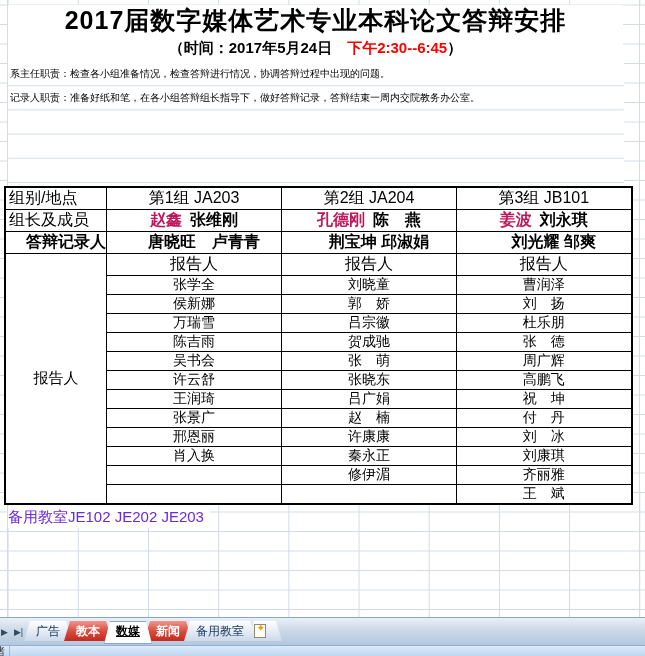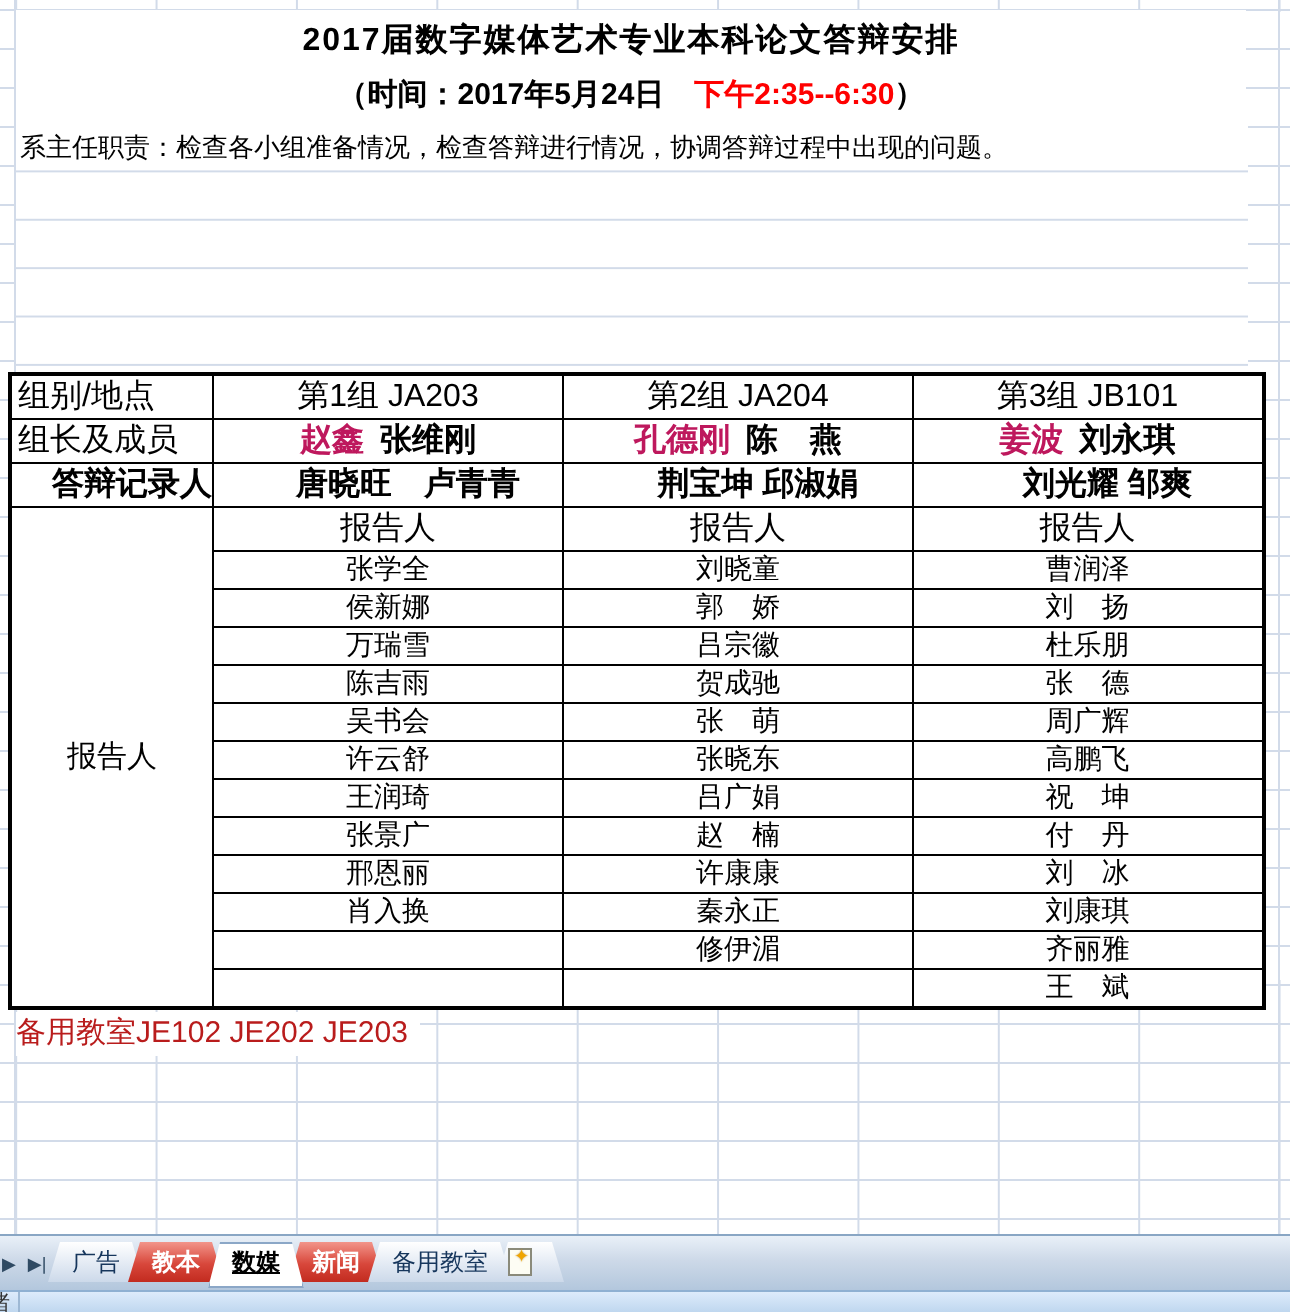--- a/index.html
+++ b/index.html
@@ -21,31 +21,31 @@
     background-size:70.2px 100%;background-position:7.6px 0;
   }
   .vgrid-top{top:0;height:6px;}
   .vgrid-bottom{top:490px;height:127px;}
   .vline{position:absolute;top:0;width:1px;height:617px;background:#d2dbe9;z-index:0;}
   .vline-left{left:7px;}
   .vline-right{left:639px;}
 
   
   .title-block{position:absolute;left:8px;top:5px;width:615px;height:57px;background:#fff;z-index:1;text-align:center;}
-  .main-title{font-size:16px;font-weight:bold;color:#000;line-height:31px;letter-spacing:1px;}
+  .main-title{font-size:25px;font-weight:bold;color:#000;line-height:31px;letter-spacing:1px;}
   .sub-title{font-size:15px;font-weight:bold;color:#000;line-height:23px;}
   .red{color:#ff0000;}
 
   
   .notes-block{
     position:absolute;left:8px;top:62px;width:616px;height:121px;z-index:1;
     background-color:#fff;
     background-image:linear-gradient(to bottom,transparent 0 23.2px,#d2dbe9 23.2px 24.2px);
     background-size:100% 24.2px;
-    font-size:13px;line-height:24.2px;color:#000;overflow:hidden;
+    font-size:10px;line-height:24.2px;color:#000;overflow:hidden;
   }
   .notes-block p{margin:0;padding:0 2px;}
 
   
   table.main-table{
     position:absolute;left:4px;top:186px;z-index:3;
     border-collapse:collapse;table-layout:fixed;background:#fff;
     border:2px solid #000;
   }
   .main-table td{
@@ -60,21 +60,21 @@
   .main-table td.label{text-align:left;padding-left:3px;}
   .main-table tr.bold td{font-weight:bold;padding-left:20px;}
   .main-table td.label{font-weight:normal;}
   .main-table td.reporter-merged{font-size:15px;font-weight:normal;text-align:center;}
   .leader{color:#be185d;font-weight:bold;margin-right:8px;}
   .member{font-weight:bold;}
 
   
   .backup-note{
     position:absolute;left:8px;top:506px;z-index:2;background:#fff;
-    font-size:15px;line-height:22px;padding-right:6px;color:#b91c1c;
+    font-size:15px;line-height:22px;padding-right:6px;color:#6d28d9;
   }
 
   
   .tab-bar{
     position:absolute;left:0;top:617px;width:645px;height:28px;
     background:linear-gradient(#e9f0f8 0%,#cdd9e8 45%,#b3c7dd 100%);
     border-top:1px solid #89a6c4;box-sizing:border-box;z-index:4;
   }
   .nav-btns{position:absolute;left:1px;top:9px;color:#2f4a63;font-size:9px;display:flex;gap:6px;}
   .nav-btn{cursor:default;}
@@ -105,25 +105,26 @@
 <div class="sheet">
   <div class="hgrid"></div>
   <div class="vgrid vgrid-top"></div>
   <div class="vgrid vgrid-bottom"></div>
   <div class="vline vline-left"></div>
   <div class="vline vline-right"></div>
 </div>
 
 <div class="title-block">
   <div class="main-title">2017届数字媒体艺术专业本科论文答辩安排</div>
-  <div class="sub-title"><span>（时间：2017年5月24日　</span><span class="red">下午2:35--6:30</span><span>）</span></div>
+  <div class="sub-title"><span>（时间：2017年5月24日　</span><span class="red">下午2:30--6:45</span><span>）</span></div>
 </div>
 
 <div class="notes-block">
   <p>系主任职责：检查各小组准备情况，检查答辩进行情况，协调答辩过程中出现的问题。</p>
+  <p>记录人职责：准备好纸和笔，在各小组答辩组长指导下，做好答辩记录，答辩结束一周内交院教务办公室。</p>
 </div>
 
 <table class="main-table">
   <colgroup>
       <col class="c-label">
       <col class="c-grp">
       <col class="c-grp">
       <col class="c-grp">
     </colgroup>
   <tbody>

